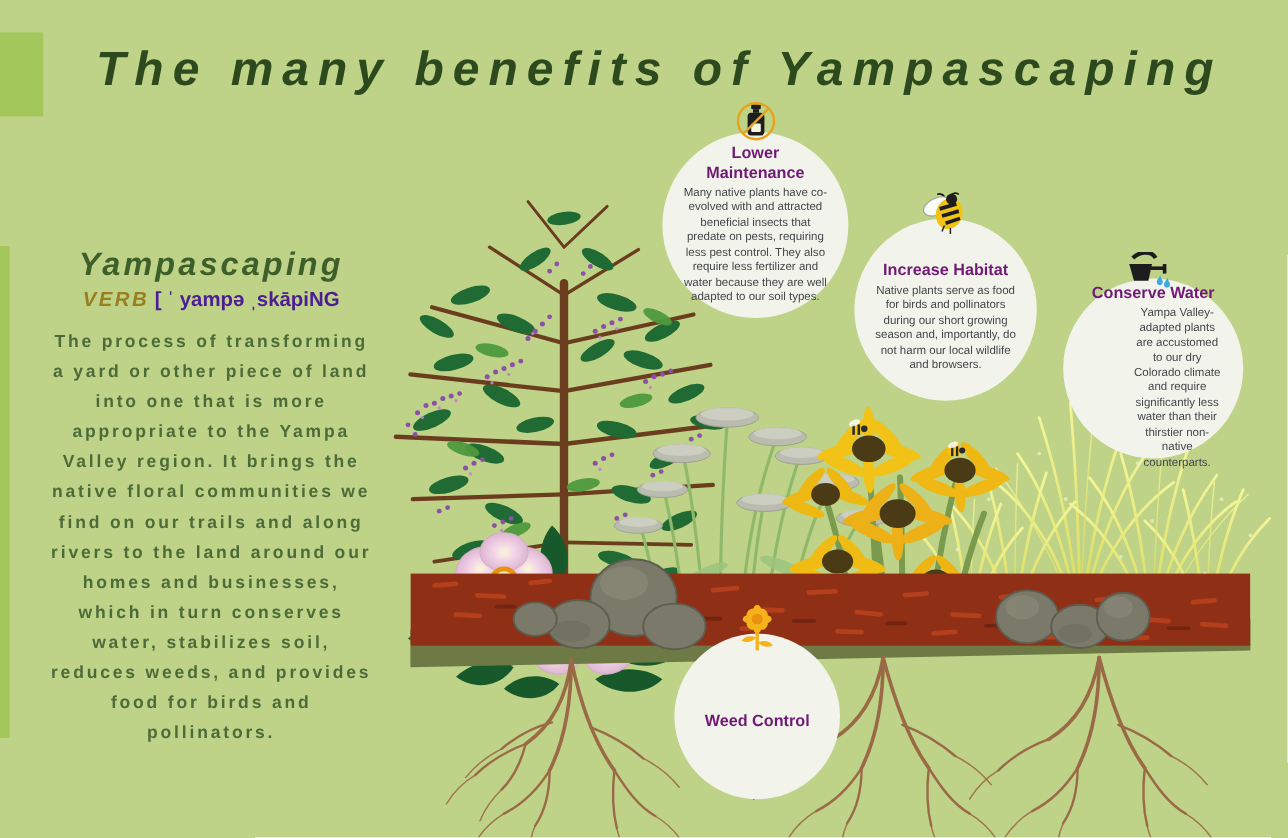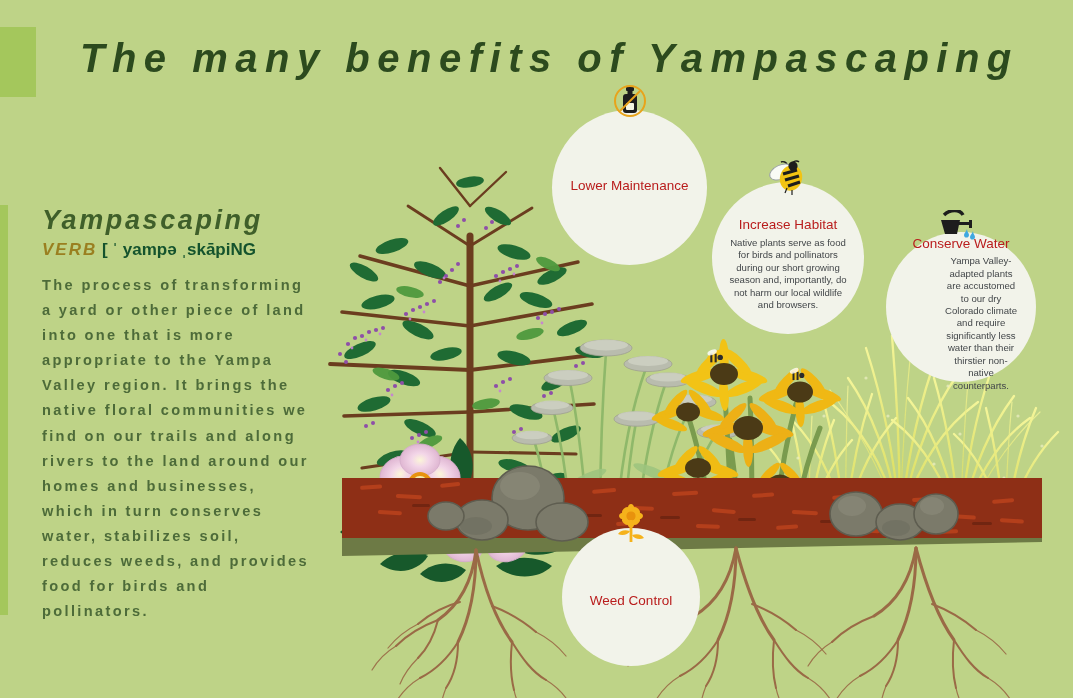--- a/index.html
+++ b/index.html
@@ -35,35 +35,36 @@
 
   
   .left-accent-stripe{
     position:absolute; left:0; top:205px;
     width:8px; height:410px;
     background:#a4c75c;
   }
   .defn-col{
     position:absolute; left:42px; top:205px;
     width:268px;
+    text-align:center;
   }
   .defn-term{
     font-style:italic; font-weight:700;
     font-size:27px; letter-spacing:2.6px;
     color:#3f5f2a;
     margin-bottom:4px;
   }
   .defn-pron{
     font-size:17px; color:#9a7f20;
     font-weight:700;
     margin-bottom:13px;
     white-space:nowrap;
   }
   .defn-pron .pos{ font-style:italic; letter-spacing:2px; }
-  .defn-pron .ipa{ font-style:normal; letter-spacing:0; font-weight:700; color:#14532d;}
+  .defn-pron .ipa{ font-style:normal; letter-spacing:0; font-weight:700; color:#4c1d95;}
   .defn-body{
     font-size:14.6px;
     font-weight:700;
     letter-spacing:2.35px;
     line-height:1.72;
     color:#4d6b39;
   }
 
   
   .stage{
@@ -78,22 +79,22 @@
     background:#f2f3ea;
     border-radius:50%;
     text-align:center;
     display:flex;
     flex-direction:column;
     align-items:center;
     justify-content:center;
     padding:0 17px;
   }
   .callout-title{
-    font-weight:400;
-    color:#b91c1c;
+    font-weight:700;
+    color:#701a75;
     line-height:1.14;
     margin-bottom:4px;
   }
   .callout-body{
     color:#43474a;
     line-height:1.3;
   }
   .callout-icon{
     position:absolute;
     left:50%;
@@ -689,20 +690,21 @@
       <svg width="34" height="34" viewBox="0 0 34 34" xmlns="http://www.w3.org/2000/svg">
         <rect x="13" y="3" width="8" height="4" rx="1" fill="#1d1d1d"></rect>
         <rect x="14.5" y="7" width="5" height="3" fill="#1d1d1d"></rect>
         <rect x="10" y="10" width="14" height="19" rx="3" fill="#1d1d1d"></rect>
         <rect x="13" y="19" width="8" height="7" rx="1" fill="#f4f6e2"></rect>
         <circle cx="17" cy="17" r="15" fill="none" stroke="#e8a31b" stroke-width="2"></circle>
         <line x1="7" y1="27" x2="27" y2="7" stroke="#e8a31b" stroke-width="2"></line>
       </svg>
     </div>
     <div class="callout-title">Lower Maintenance</div>
+    <div class="callout-body">Many native plants have co-evolved with and attracted beneficial insects that predate on pests, requiring less pest control. They also require less fertilizer and water because they are well  adapted to our soil types.</div>
   </div>
 
   <div class="callout" id="callout-increase-habitat">
     <div class="callout-icon">
       <svg width="42" height="36" viewBox="0 0 42 36" xmlns="http://www.w3.org/2000/svg">
         <path d="M24 4 C26 1 30 0 32 2" stroke="#1d1d1d" stroke-width="1.4" fill="none"></path>
         <path d="M20 5 C20 2 16 1 14 2" stroke="#1d1d1d" stroke-width="1.4" fill="none"></path>
         <ellipse cx="14" cy="12" rx="12" ry="7" fill="#ffffff" stroke="#9aa0a6" stroke-width="1" opacity=".92" transform="rotate(-24 14 12)"></ellipse>
         <ellipse cx="24" cy="18" rx="11" ry="13" fill="#f2c312" transform="rotate(18 24 18)"></ellipse>
         <path d="M16 14 L30 10" stroke="#1d1d1d" stroke-width="3.2"></path>

